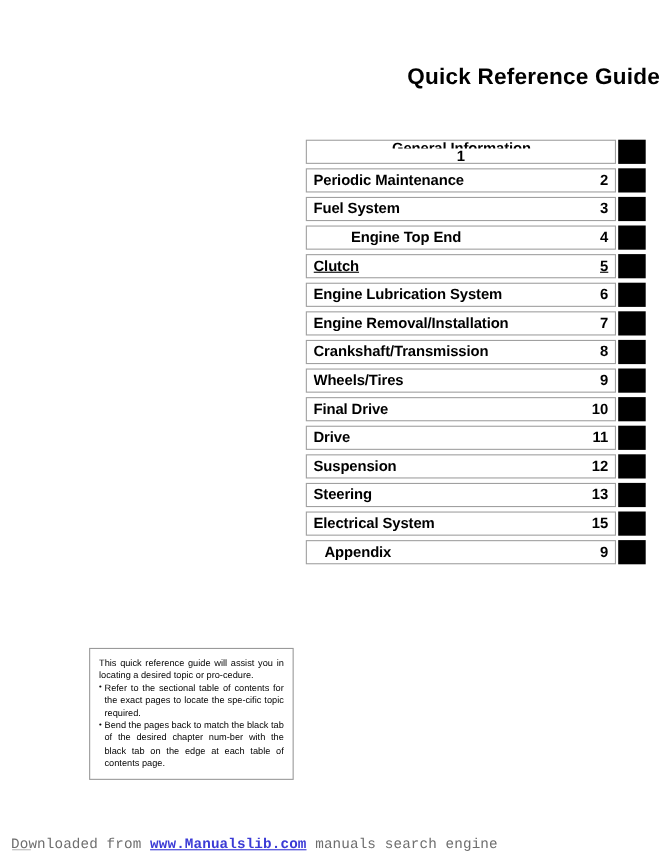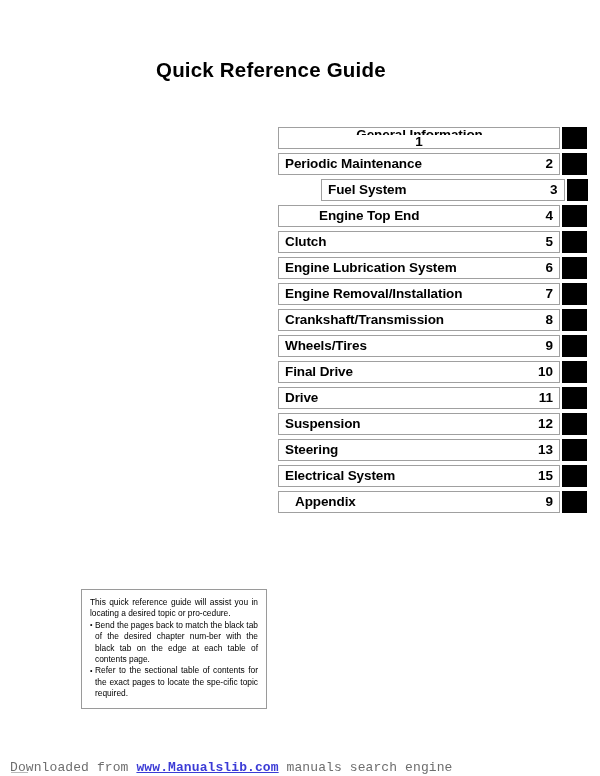--- a/index.html
+++ b/index.html
@@ -17,21 +17,21 @@
     color: #000000;
     -webkit-font-smoothing: antialiased;
   }
 
   
   .page-title {
     position: absolute;
     left: 0;
     top: 58px;
     width: 600px;
-    text-align: left;
+    text-align: right;
     padding-left: 156px;
     box-sizing: border-box;
     font-size: 20.5px;
     font-weight: bold;
     letter-spacing: 0.2px;
   }
 
   
   .index-table {
     position: absolute;
@@ -156,35 +156,35 @@
       <div class="row-tab" style="background: rgb(0, 0, 0);"></div>
     </div>
     <div class="index-row">
       <div class="row-box" style="border-color: rgb(160, 160, 160);">
         <span class="row-label">Periodic Maintenance</span>
         <span class="row-number">2</span>
       </div>
       <div class="row-tab" style="background: rgb(0, 0, 0);"></div>
     </div>
     <div class="index-row">
-      <div class="row-box" style="border-color: rgb(160, 160, 160); margin-left: 43px;">
+      <div class="row-box" style="border-color: rgb(160, 160, 160);">
         <span class="row-label">Fuel System</span>
         <span class="row-number">3</span>
       </div>
       <div class="row-tab" style="background: rgb(0, 0, 0);"></div>
     </div>
     <div class="index-row">
       <div class="row-box" style="border-color: rgb(160, 160, 160); padding-left: 40px;">
         <span class="row-label">Engine Top End</span>
         <span class="row-number">4</span>
       </div>
       <div class="row-tab" style="background: rgb(0, 0, 0);"></div>
     </div>
     <div class="index-row">
-      <div class="row-box" style="border-color: rgb(160, 160, 160);">
+      <div class="row-box" style="border-color: rgb(160, 160, 160); text-decoration: underline;">
         <span class="row-label">Clutch</span>
         <span class="row-number">5</span>
       </div>
       <div class="row-tab" style="background: rgb(0, 0, 0);"></div>
     </div>
     <div class="index-row">
       <div class="row-box" style="border-color: rgb(160, 160, 160);">
         <span class="row-label">Engine Lubrication System</span>
         <span class="row-number">6</span>
       </div>
@@ -251,23 +251,23 @@
         <span class="row-label">Appendix</span>
         <span class="row-number">9</span>
       </div>
       <div class="row-tab" style="background: rgb(0, 0, 0);"></div>
     </div>
   </div>
 
 <div class="note-box">
   <p class="note-para">This quick reference guide will assist you in locating a desired topic or pro-cedure.</p>
   <p class="note-bullet">
-    <span>Bend the pages back to match the black tab of the desired chapter num-ber with the black tab on the edge at each table of contents page.</span>
+    <span>Refer to the sectional table of contents for the exact pages to locate the spe-cific topic required.</span>
   </p>
   <p class="note-bullet">
-    <span>Refer to the sectional table of contents for the exact pages to locate the spe-cific topic required.</span>
+    <span>Bend the pages back to match the black tab of the desired chapter num-ber with the black tab on the edge at each table of contents page.</span>
   </p>
 </div>
 
 <div class="footer">
   <span>Downloaded from </span><a class="footer-link" href="#">www.Manualslib.com</a><span> manuals search engine</span>
 </div>
 <div class="footer-rule"></div>
 
 </body></html>

